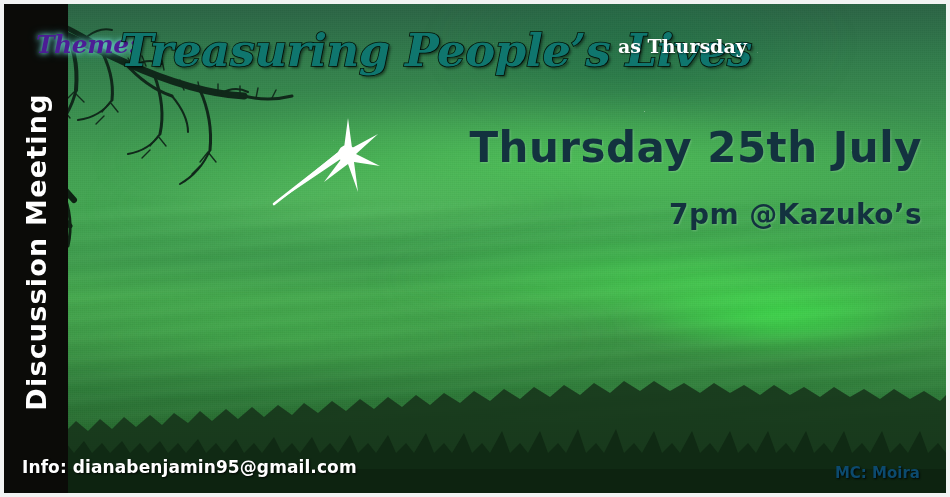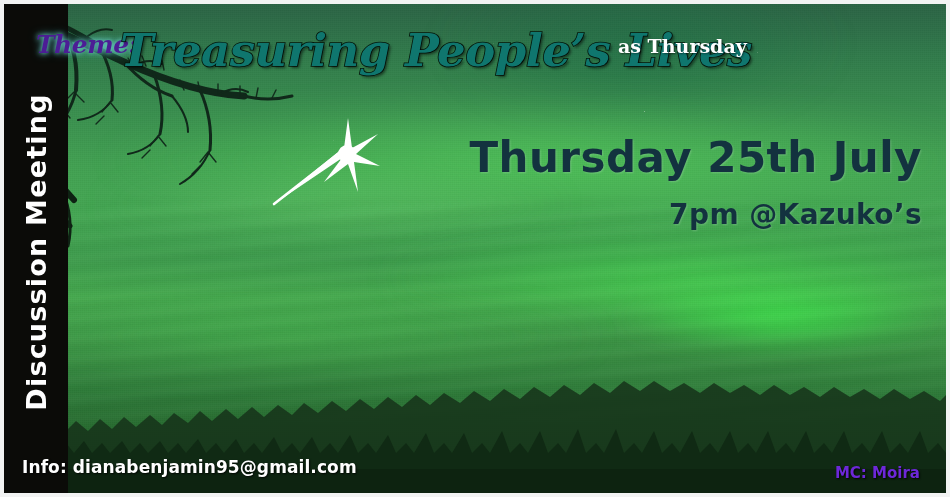--- a/index.html
+++ b/index.html
@@ -181,21 +181,21 @@
     font-family:"DejaVu Serif", serif;
     font-weight:bold;
     font-size:19px;
     line-height:1.12;
     text-shadow:1px 1px 2px rgba(0,0,0,.5);
   }
 
   
   .date-line{
     position:absolute;
-    right:28px; top:133px;
+    right:28px; top:123px;
     z-index:8;
     color:#13323f;
     font-family:"DejaVu Sans", sans-serif;
     font-weight:bold;
     font-size:42px;
     letter-spacing:.5px;
     text-shadow:1px 1px 2px rgba(255,255,255,.18);
   }
   .time-line{
     position:absolute;
@@ -219,21 +219,21 @@
     font-weight:bold;
     font-size:17px;
     letter-spacing:.1px;
     text-shadow:1px 1px 2px rgba(0,0,0,.8);
   }
   .credits{
     position:absolute;
     right:30px; bottom:14px;
     z-index:8;
     text-align:left;
-    color:#6d28d9;
+    color:#0c4a6e;
     font-family:"DejaVu Sans", sans-serif;
     font-weight:bold;
     font-size:15px;
     line-height:1.25;
     text-shadow:1px 1px 2px rgba(0,0,0,.85);
   }
 </style>
 </head>
 <body>
 

